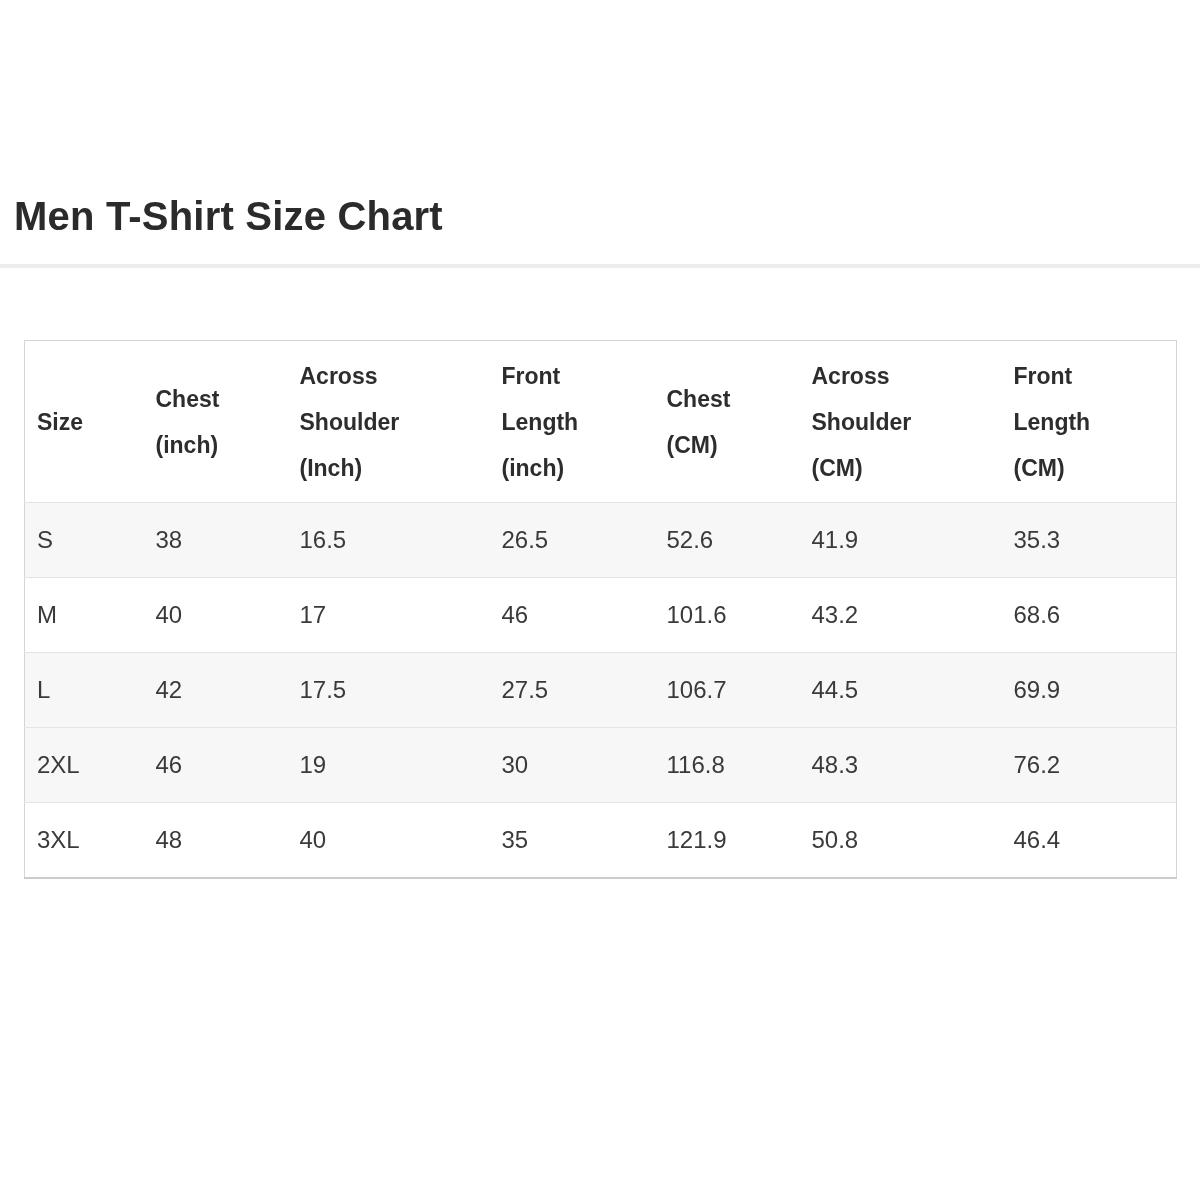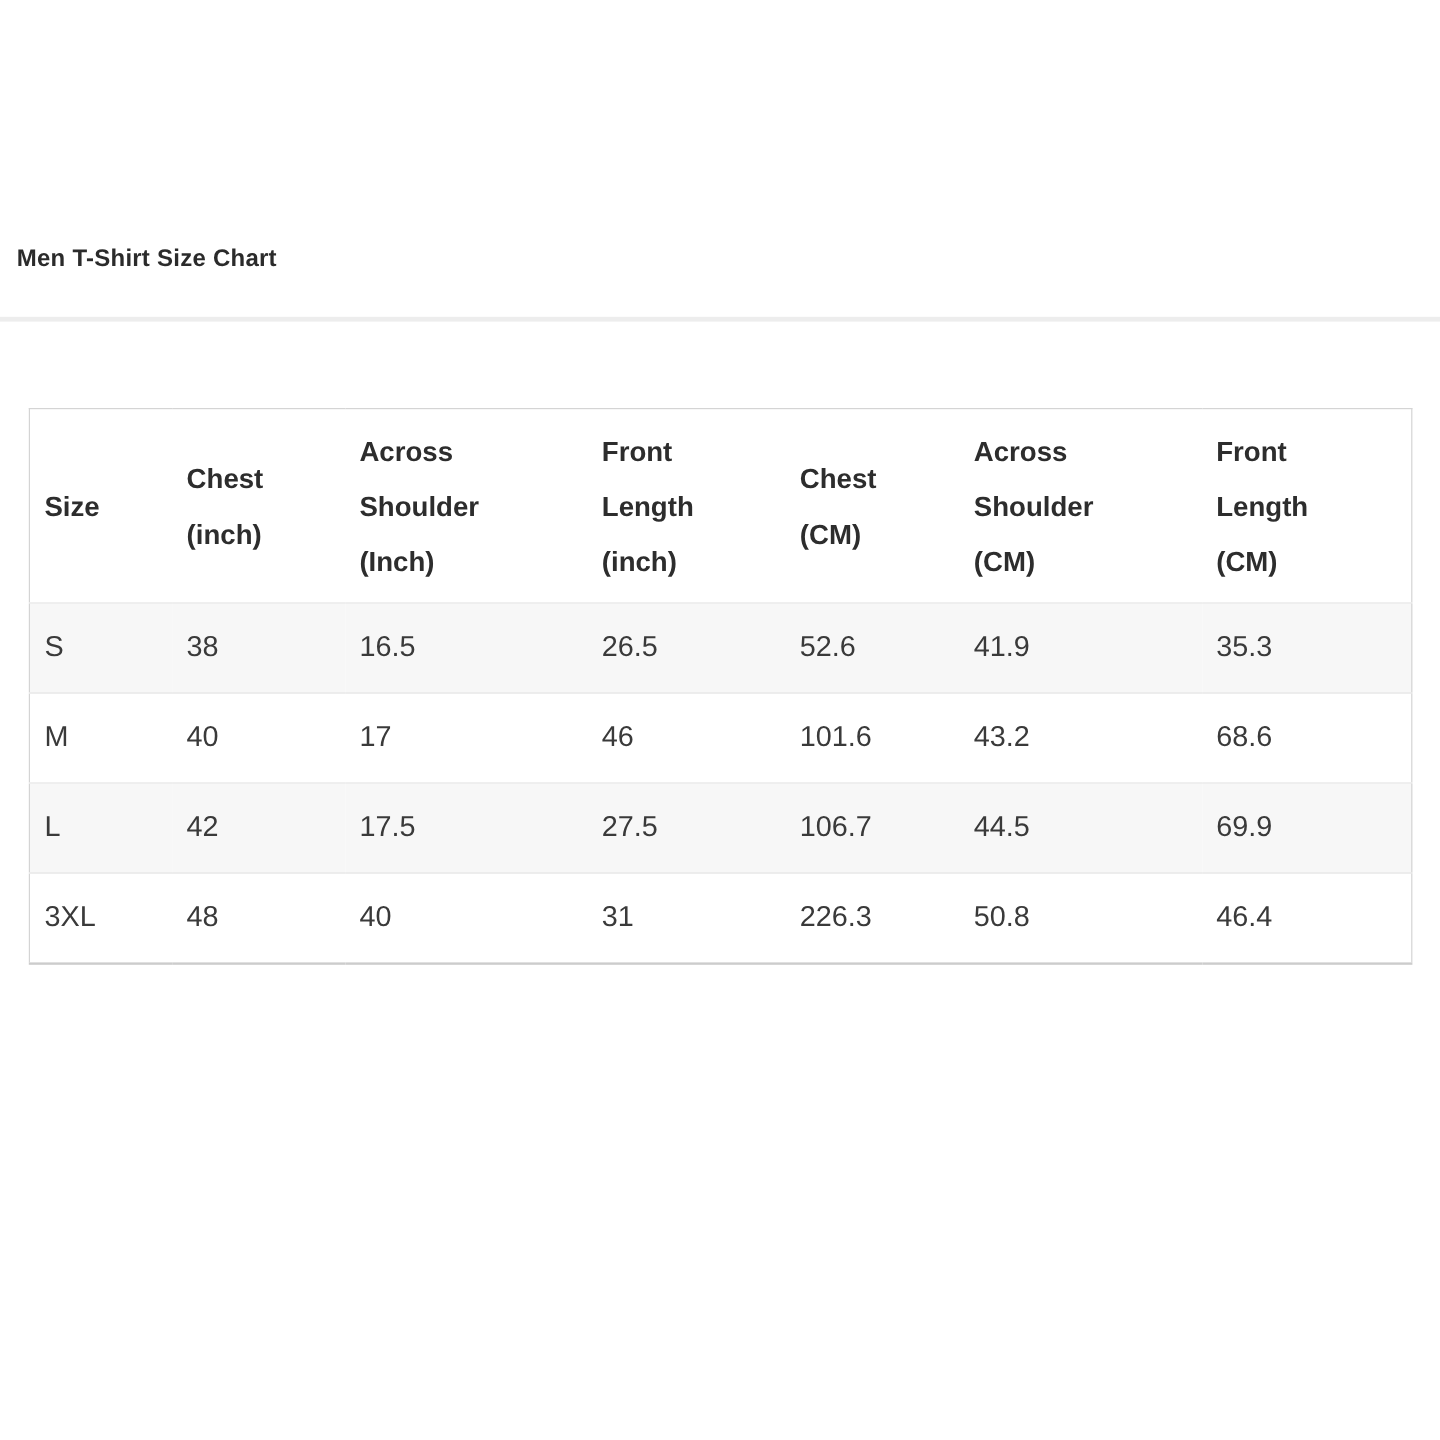--- a/index.html
+++ b/index.html
@@ -12,21 +12,21 @@
   }
   .page {
     width: 1200px;
     height: 1200px;
     position: relative;
   }
   .page-title {
     position: absolute;
     left: 14px;
     top: 198px;
-    font-size: 20px;
+    font-size: 40px;
     line-height: 36px;
     font-weight: 700;
     color: #2b2b2b;
     letter-spacing: 0.2px;
   }
   .title-divider {
     position: absolute;
     left: 0;
     top: 264px;
     width: 1200px;
@@ -130,24 +130,33 @@
         </tr>
         <tr class="striped">
           <td>L</td>
           <td>42</td>
           <td>17.5</td>
           <td>27.5</td>
           <td>106.7</td>
           <td>44.5</td>
           <td>69.9</td>
         </tr>
+        <tr class="striped">
+          <td>2XL</td>
+          <td>46</td>
+          <td>19</td>
+          <td>30</td>
+          <td>116.8</td>
+          <td>48.3</td>
+          <td>76.2</td>
+        </tr>
         <tr>
           <td>3XL</td>
           <td>48</td>
           <td>40</td>
-          <td>31</td>
-          <td>226.3</td>
+          <td>35</td>
+          <td>121.9</td>
           <td>50.8</td>
           <td>46.4</td>
         </tr>
       </tbody>
   </table>
 </main>
 
 </body></html>

